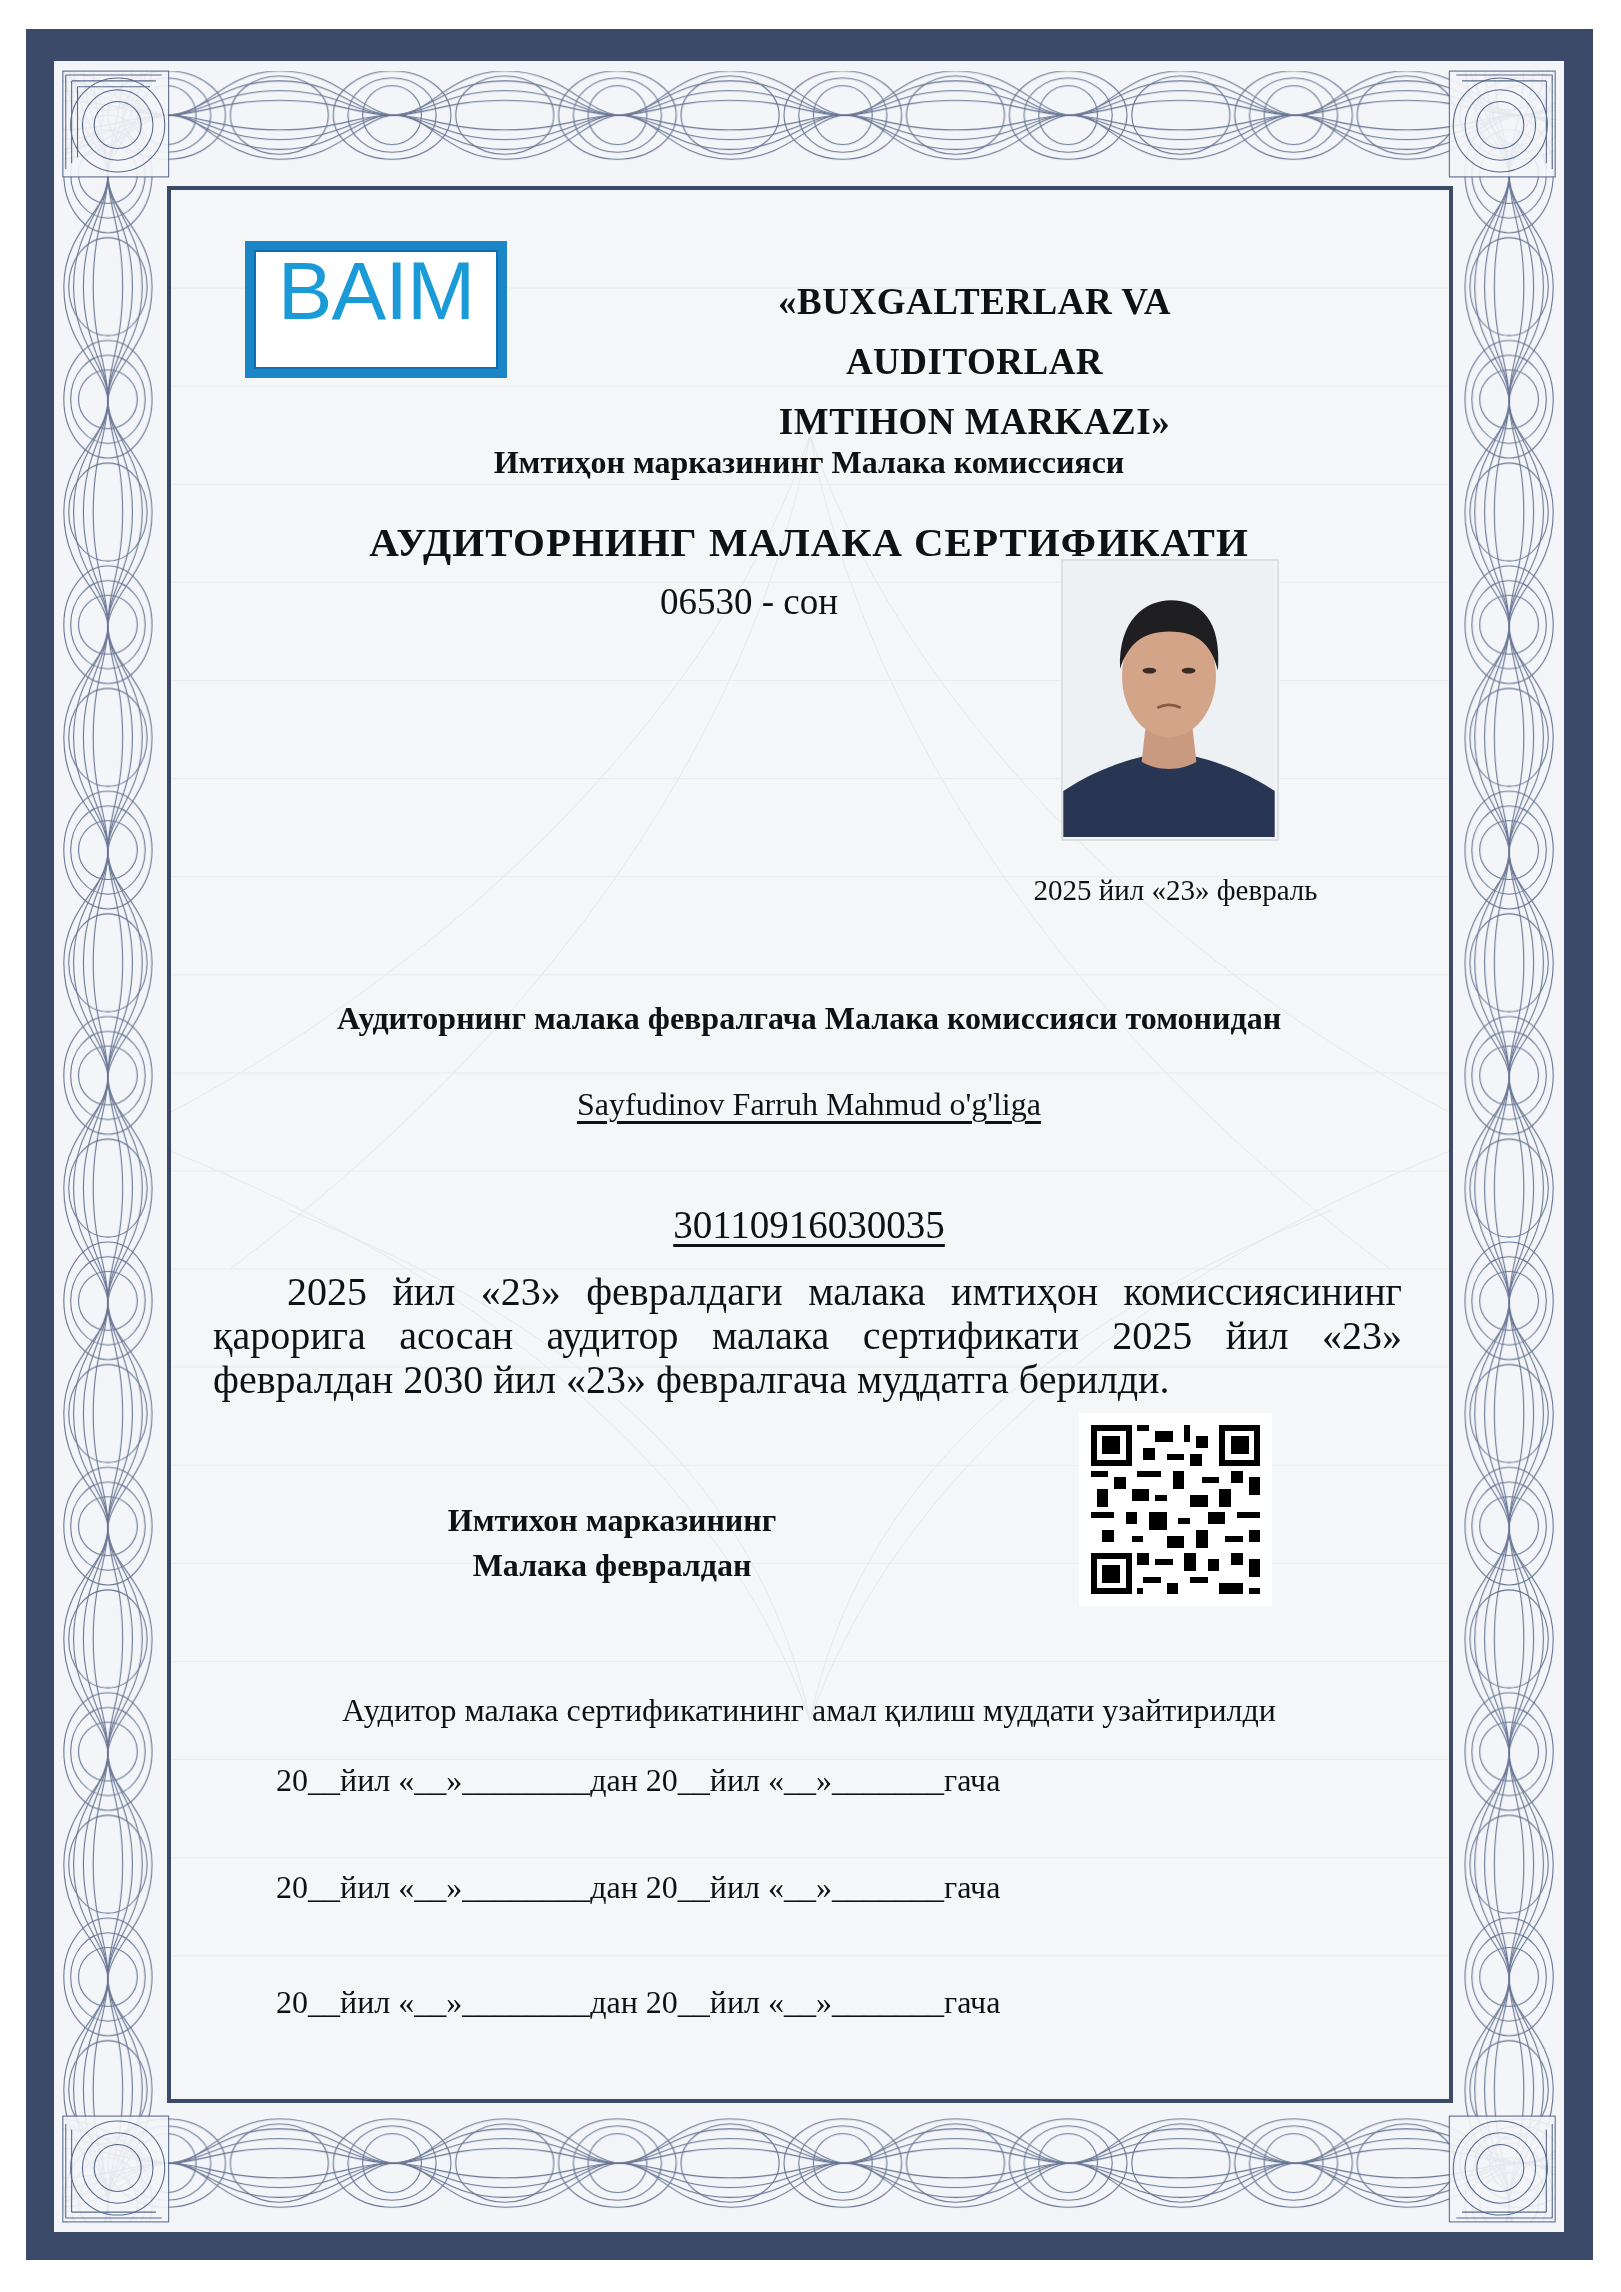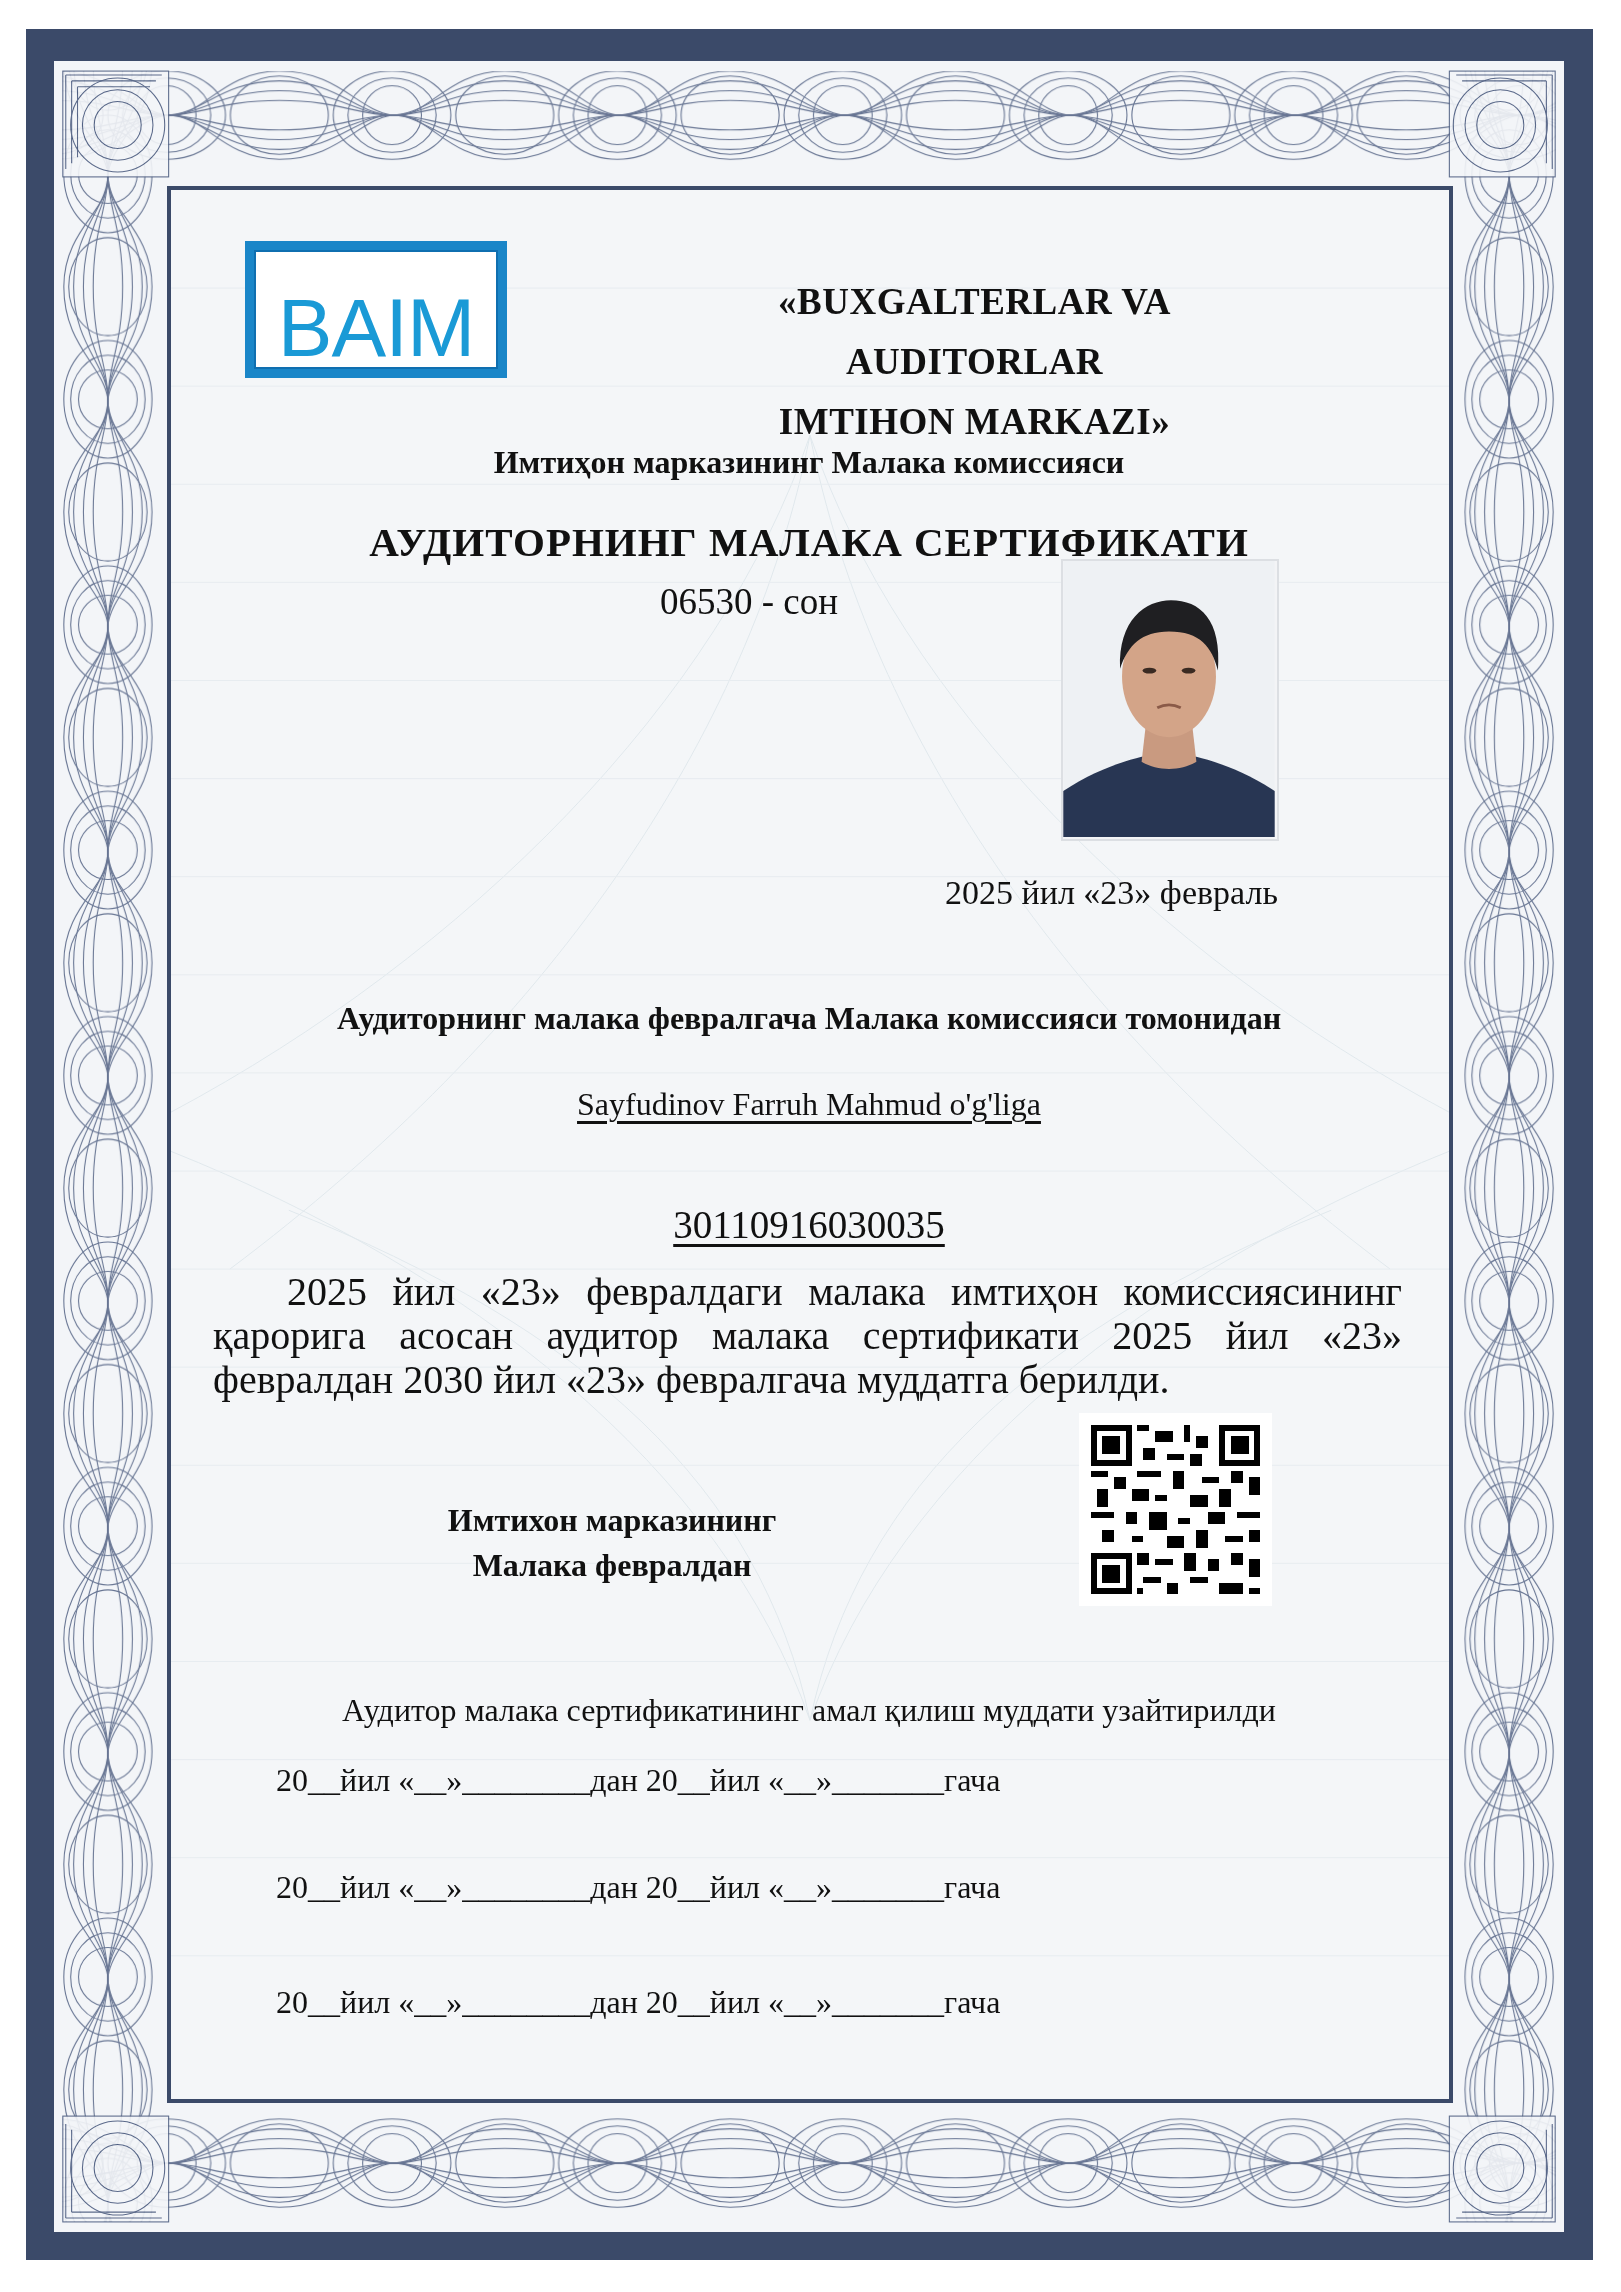--- a/index.html
+++ b/index.html
@@ -9,32 +9,32 @@
                 background:#3b4a69; }
   .guilloche-area { position:absolute; left:54px; top:61px; width:1510px; height:2171px;
                     background:#f3f5f8; overflow:hidden; }
   .guilloche-area svg { position:absolute; left:0; top:0; }
   .inner-frame { position:absolute; left:167px; top:186px; width:1286px; height:1917px;
                  box-sizing:border-box; border:4.9px solid #3b4a69; background:#f4f6f8; overflow:hidden; }
   .bg-pattern { position:absolute; left:0; top:0; width:100%; height:100%; pointer-events:none; }
   .abs { position:absolute; }
   .logo { left:74px; top:51px; width:262px; height:137px; box-sizing:border-box;
           border:9.8px solid #1a86c8; outline:2px solid #0f6fb0; outline-offset:-11.8px;
-          background:#ffffff; display:flex; align-items:flex-end; justify-content:center; }
+          background:#ffffff; display:flex; align-items:flex-start; justify-content:center; }
   .logo span { font-family:"Liberation Sans", sans-serif; font-size:82px; color:#1a9ad6;
                letter-spacing:-1px; line-height:1; }
   .org-title { left:529px; top:82px; width:549px; text-align:center; font-weight:bold;
                font-size:37px; line-height:60px; letter-spacing:0.5px; }
   .centered { left:0; width:1276px; text-align:center;margin-top:32px; }
   .commission { top:222px; font-size:32px; font-weight:bold; }
   .cert-title { top:296px; font-size:41px; font-weight:bold; letter-spacing:1px; }
   .cert-number { top:390px; font-size:37px; left:323px; width:510px; text-align:center; }
   .photo { left:890px; top:369px; width:218px; height:282px; border:2.9px solid #dcdfe3;
            background:#f3f4f6; overflow:hidden; box-sizing:border-box; }
-  .issue-date { left:774px; top:684px; width:461px; text-align:left; font-size:34px; }
+  .issue-date { left:774px; top:684px; width:461px; text-align:center; font-size:29px; }
   .issued-by { top:778px; font-size:32px; font-weight:bold; }
   .holder-name { top:864px; font-size:32px; text-decoration:underline; text-underline-offset:5.9px; }
   .holder-id { top:980px; font-size:39px; text-decoration:underline; text-underline-offset:5.9px; }
   .body-text { left:42px; top:1080px; width:1189px; font-size:40px; line-height:44px; text-align:justify; }
   .body-text .indent { display:inline-block; width:74px; }
   .signatory { left:255px; top:1308px; width:372px; text-align:center; font-size:32px;
                font-weight:bold; line-height:45px; }
   .qr { left:908px; top:1223px; width:193px; height:193px; background:#fff; }
   .extension-title { top:1470px; font-size:32px; }
   .ext-row { left:105px; font-size:32px; white-space:pre; }

